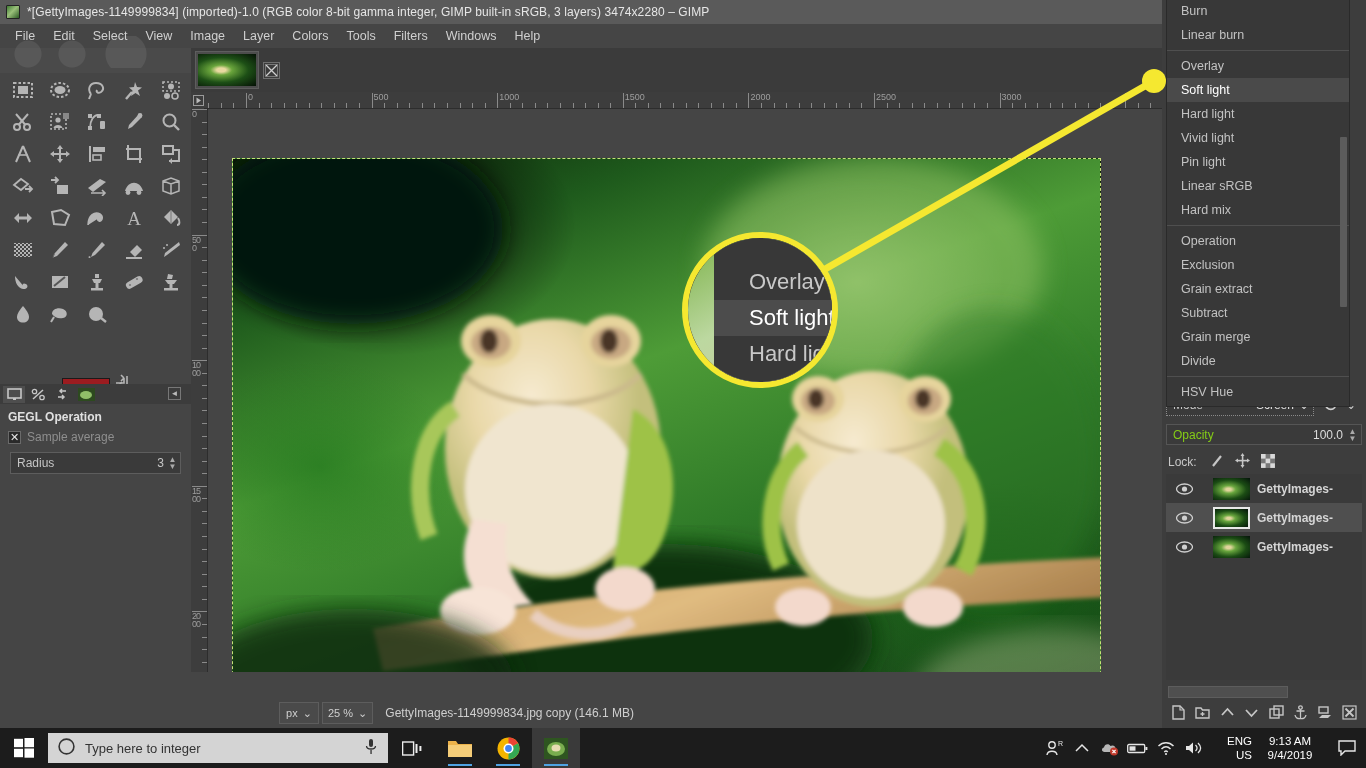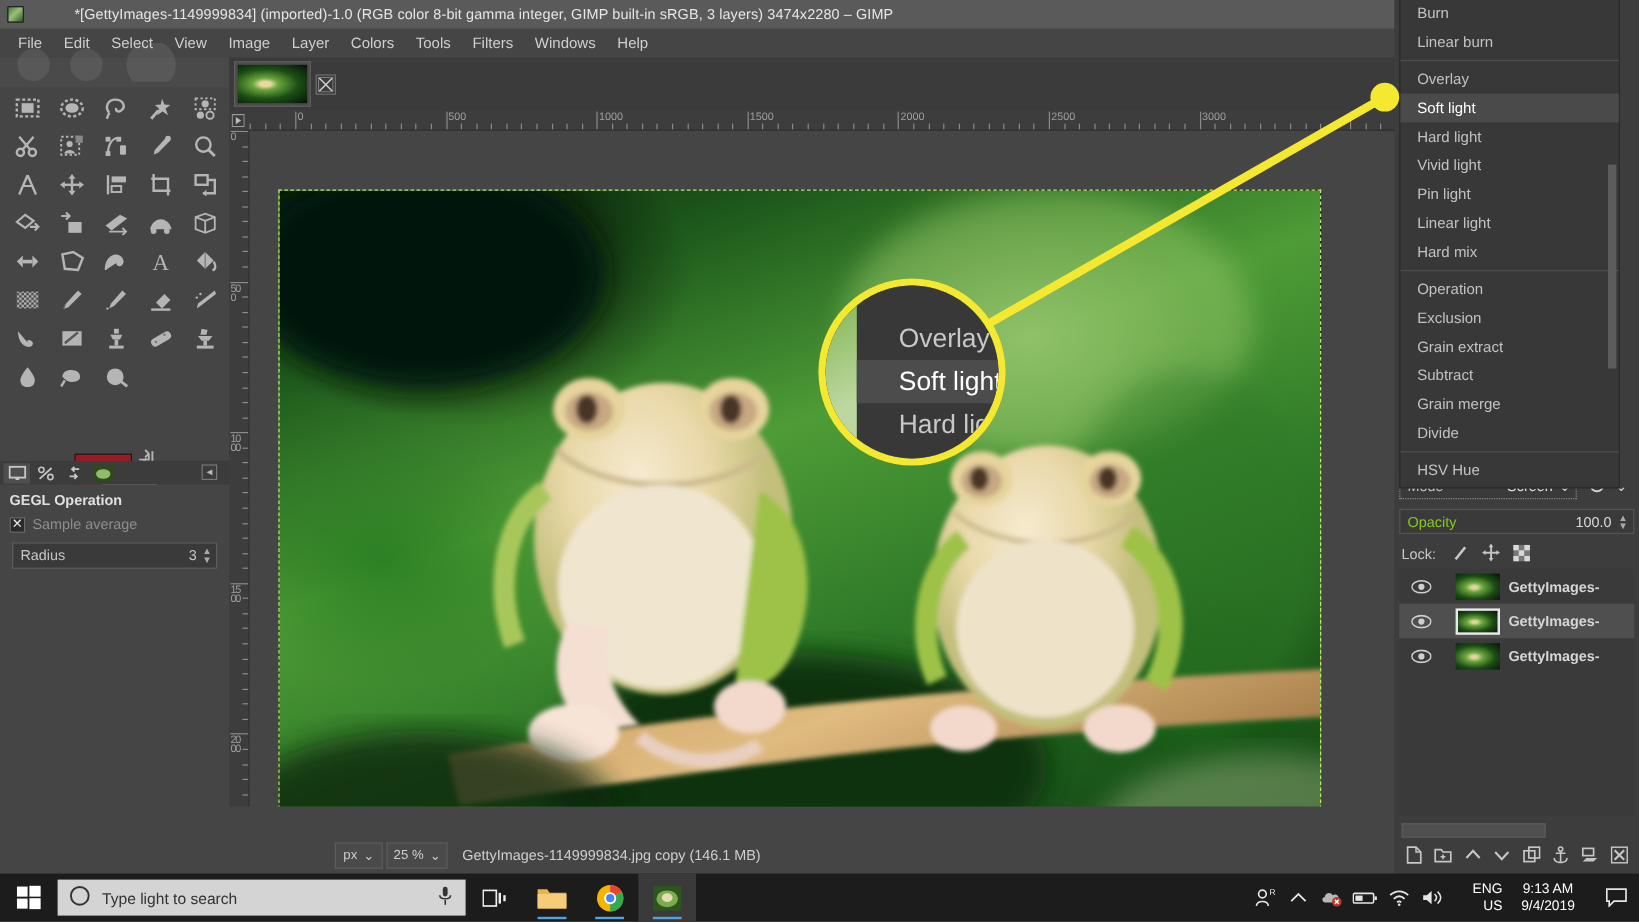--- a/index.html
+++ b/index.html
@@ -6,21 +6,21 @@
   body {
     width:1366px; height:768px; overflow:hidden;
     background:#454545;
     font-family:"Liberation Sans", sans-serif;
     font-size:12px; color:#bdbdbd;
     position:relative;
   }
   
   #titlebar{
     position:absolute; left:0; top:0; width:1366px; height:24px;
-    background:#5a5a5a; display:flex; align-items:center; padding-left:6px;gap:35px;
+    background:#5a5a5a; display:flex; align-items:center; padding-left:6px;
   }
   #titlebar .tb-icon{
     width:14px; height:14px; margin-right:7px; flex:none;
     background:linear-gradient(135deg,#3f7a33,#9ac07a 45%,#2c5a24);
     border:1px solid #222; border-radius:1px;
   }
   #titlebar .tb-text{ font-size:12px; color:#e6e6e6; white-space:nowrap; letter-spacing:.1px;}
   
   #menubar{
     position:absolute; left:0; top:24px; width:1366px; height:24px;
@@ -897,21 +897,21 @@
 
 <div id="blendmenu">
   <div class="bm-item">Burn</div>
   <div class="bm-item">Linear burn</div>
   <div class="bm-sep"></div>
   <div class="bm-item">Overlay</div>
   <div class="bm-item sel">Soft light</div>
   <div class="bm-item">Hard light</div>
   <div class="bm-item">Vivid light</div>
   <div class="bm-item">Pin light</div>
-  <div class="bm-item">Linear light</div>
+  <div class="bm-item">Linear sRGB</div>
   <div class="bm-item">Hard mix</div>
   <div class="bm-sep"></div>
   <div class="bm-item">Operation</div>
   <div class="bm-item">Exclusion</div>
   <div class="bm-item">Grain extract</div>
   <div class="bm-item">Subtract</div>
   <div class="bm-item">Grain merge</div>
   <div class="bm-item">Divide</div>
   <div class="bm-sep"></div>
   <div class="bm-item">HSV Hue</div>
@@ -937,21 +937,21 @@
         <rect x="0" y="0.8" width="9" height="8.4" fill="#fff"></rect>
         <rect x="10.5" y="0" width="9.5" height="9.2" fill="#fff"></rect>
         <rect x="0" y="10.8" width="9" height="8.4" fill="#fff"></rect>
         <rect x="10.5" y="10.5" width="9.5" height="9.2" fill="#fff"></rect>
       </svg>
   </div>
   <div id="searchbox">
     <span><svg width="17" height="17">
           <circle cx="8.5" cy="8.5" r="7.4" fill="none" stroke="#333" stroke-width="1.6"></circle>
         </svg></span>
-    <span class="ph">Type light to search</span>
+    <span class="ph">Type here to integer</span>
     <span><svg width="14" height="17">
           <rect x="5" y="1" width="4" height="8" rx="2" fill="#333"></rect>
           <path d="M2.5 8 C2.5 12 11.5 12 11.5 8" fill="none" stroke="#333" stroke-width="1.3"></path>
           <rect x="6.4" y="12" width="1.3" height="4" fill="#333"></rect>
         </svg></span>
   </div>
   <div class="tbicon">
     <svg width="20" height="17">
         <rect x="0.6" y="2" width="11" height="13" fill="none" stroke="#eee" stroke-width="1.4"></rect>
         <rect x="13.5" y="4" width="2" height="9" fill="#eee"></rect>

